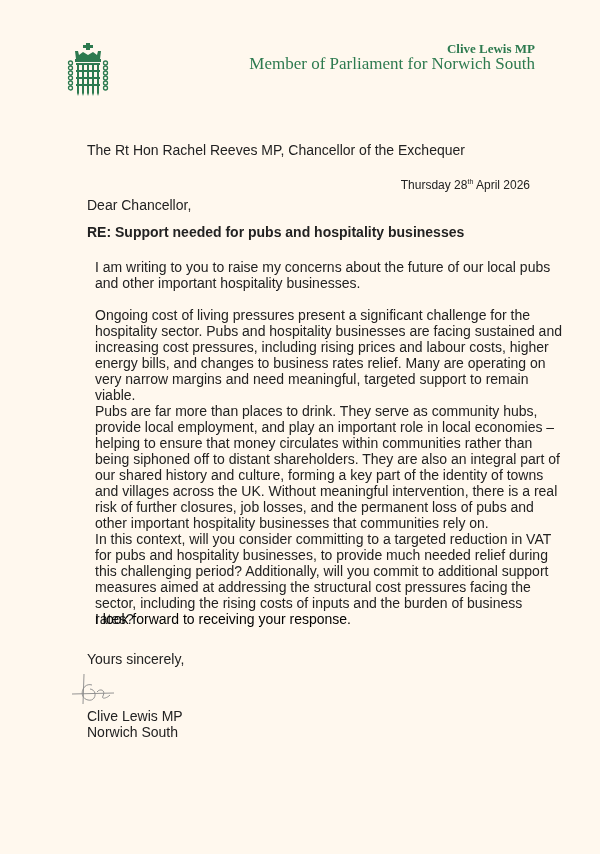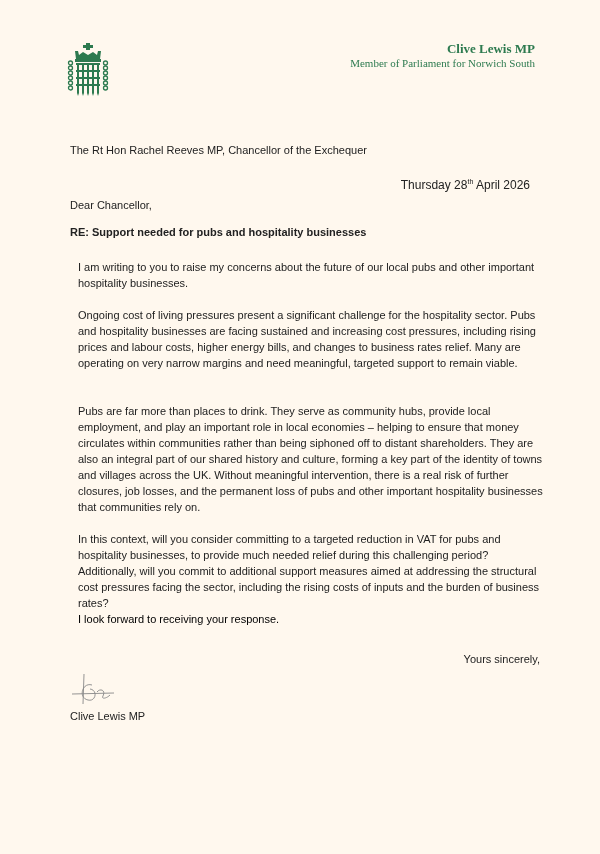--- a/index.html
+++ b/index.html
@@ -7,22 +7,22 @@
     width: 600px; height: 854px;
     background: #fff8ee;
     position: relative;
     overflow: hidden;
     font-family: "Liberation Sans", sans-serif;
     color: #222;
   }
   .logo { position: absolute; left: 67px; top: 43px; width: 42px; height: 54px; }
   .letterhead { position: absolute; right: 65px; top: 41px; text-align: right; font-family: "Liberation Serif", serif; color: #2d7a4f; }
   .lh-name { font-size: 13px; font-weight: bold; line-height: 15px; }
-  .lh-line { font-size: 11px; line-height: 15px; }
-  .text { position: absolute; left: 70px; font-size: 11px; line-height: 16px; color: #222; width: 470px; }
+  .lh-line { font-size: 17px; line-height: 15px; }
+  .text { position: absolute; left: 87px; font-size: 14px; line-height: 16px; color: #222; width: 470px; }
   .date { position: absolute; right: 70px; top: 177px; font-size: 12px; line-height: 16px; }
   .date sup { font-size: 7px; vertical-align: 5px; line-height: 0; }
   .subject { font-weight: bold; }
   .para { margin: 8px; }
   .closing { color: #000000; }
   .signature { position: absolute; left: 70px; top: 672px; width: 48px; height: 34px; }
 </style>
 </head>
 <body>
 
@@ -75,26 +75,27 @@
 <div class="text" style="top:197px;">Dear Chancellor,</div>
 
 <div class="text subject" style="top:224px;">RE: Support needed for pubs and hospitality businesses</div>
 
 <p class="text para" style="top:251px;">I am writing to you to raise my concerns about the future of our local pubs and other important hospitality businesses.</p>
 <p class="text para" style="top:299px;">Ongoing cost of living pressures present a significant challenge for the hospitality sector. Pubs and hospitality businesses are facing sustained and increasing cost pressures, including rising prices and labour costs, higher energy bills, and changes to business rates relief. Many are operating on very narrow margins and need meaningful, targeted support to remain viable.</p>
 <p class="text para" style="top:395px;">Pubs are far more than places to drink. They serve as community hubs, provide local employment, and play an important role in local economies – helping to ensure that money circulates within communities rather than being siphoned off to distant shareholders. They are also an integral part of our shared history and culture, forming a key part of the identity of towns and villages across the UK. Without meaningful intervention, there is a real risk of further closures, job losses, and the permanent loss of pubs and other important hospitality businesses that communities rely on.</p>
 <p class="text para" style="top:523px;">In this context, will you consider committing to a targeted reduction in VAT for pubs and hospitality businesses, to provide much needed relief during this challenging period? Additionally, will you commit to additional support measures aimed at addressing the structural cost pressures facing the sector, including the rising costs of inputs and the burden of business rates?</p>
 <p class="text para closing" style="top:603px;">I look forward to receiving your response.</p>
 
-<div class="text" style="top:651px;text-align:right;">Yours sincerely,</div>
+<div class="text" style="top:651px;">Yours sincerely,</div>
 
 <svg class="signature" viewBox="0 0 48 34">
   <g fill="none" stroke="#888" stroke-width="0.9">
     <path d="M14 2 L13 32"></path>
     <path d="M2 22 L44 21"></path>
     <path d="M22 13 C12 10 8 26 18 28 C26 30 28 18 20 17"></path>
     <path d="M27 20 C30 16 36 18 33 24 C31 27 36 27 40 23"></path>
   </g>
 </svg>
 
 <div class="text" style="top:708px;">
   <div>Clive Lewis MP</div>
+  <div>Norwich South</div>
 </div>
 
 </body></html>

